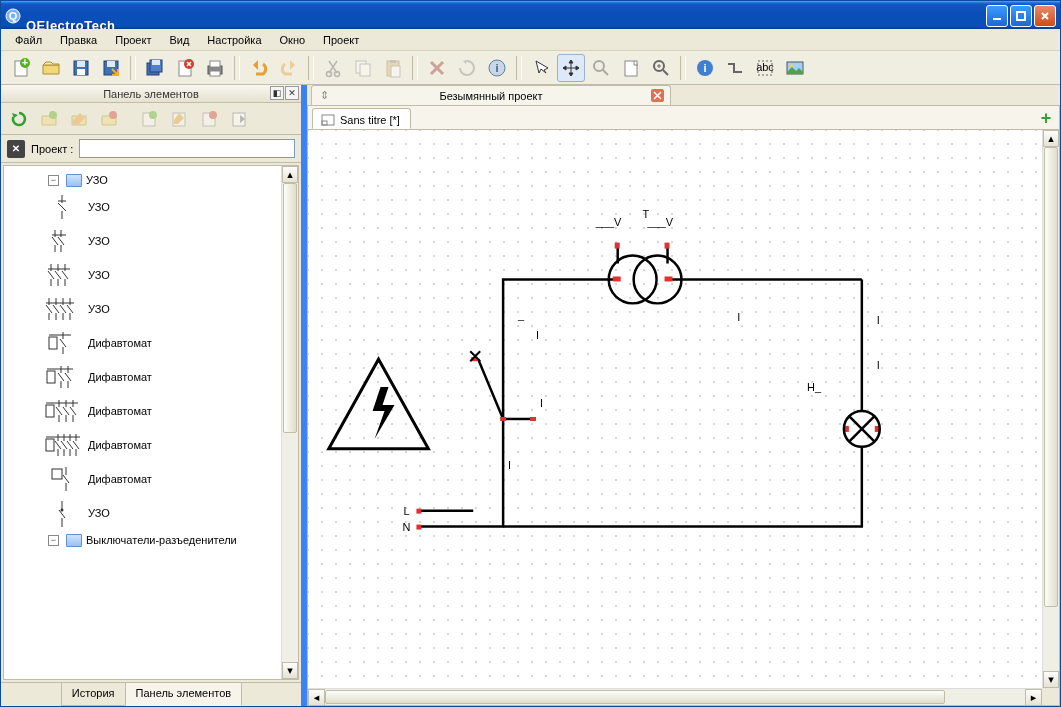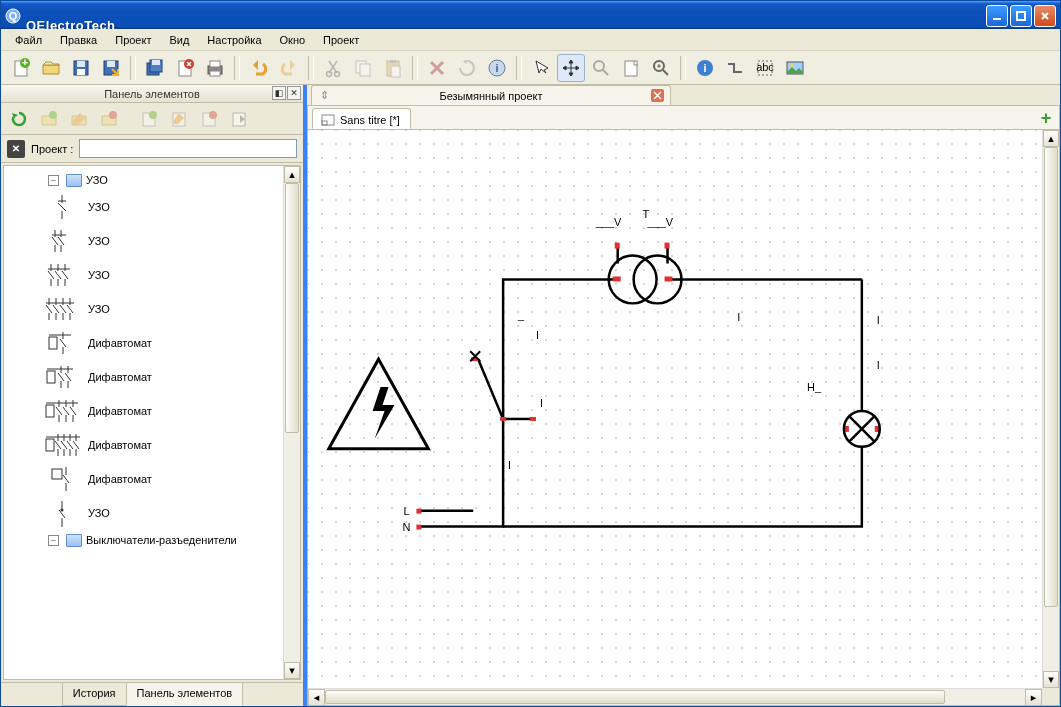--- a/index.html
+++ b/index.html
@@ -11,21 +11,21 @@
   .titlebar .winbtns { display: flex; gap: 2px; }
   .titlebar .winbtn { width: 22px; height: 22px; border-radius: 3px; display: flex; align-items: center; justify-content: center; border:1px solid white; background: linear-gradient(#3c9cff,#1a68d8);}
   .titlebar .winbtn.close { background: linear-gradient(#e88b6a,#d04a1a); }
   .titlebar .winbtn svg { width: 12px; height: 12px; }
   .menubar { height: 22px; background: #ece9d8; display: flex; align-items: center; padding: 0 6px; gap: 2px; border-bottom:1px solid #d6d2c2;}
   .menubar .item { padding: 2px 8px; cursor: default; }
   .toolbar { height: 34px; background: #f0ede1; border-bottom: 1px solid #c0bca8; display: flex; align-items: center; padding: 2px 6px; gap: 2px; }
   .tbtn { width: 28px; height: 28px; border: 1px solid transparent; border-radius: 3px; display: flex; align-items: center; justify-content: center; cursor: default; }
   .tsep { width: 6px; height: 24px; border-left: 1px solid #c0bca8; border-right: 1px solid #fff; margin: 0 3px; }
   .body { flex: 1; display: flex; overflow: hidden; }
-  .sidebar { width: 306px; background: #ece9d8; border-right: 4px solid #3b82f6; display:flex; flex-direction:column; }
+  .sidebar { width: 306px; background: #ece9d8; border-right: 6px solid #3b82f6; display:flex; flex-direction:column; }
   .panel-title { height: 18px; background: linear-gradient(#f7f6f0,#e6e2d0); border-bottom: 1px solid #c0bca8; display:flex; align-items:center; justify-content:center; font-size:11px; color:#333; position:relative;}
   .panel-title .ctl { position:absolute; right:2px; top:1px; display:flex; gap:1px;}
   .panel-title .ctl div{ width:14px;height:14px; border:1px solid #999; background:#f5f5f5; font-size:9px; display:flex;align-items:center;justify-content:center;}
   .panel-toolbar { height: 32px; display:flex; align-items:center; padding:2px 4px; gap:2px; border-bottom:1px solid #c0bca8;}
   .filter-row { height: 28px; display:flex; align-items:center; padding:2px 6px; gap:6px; border-bottom:1px solid #c0bca8;}
   .filter-row .x { width:18px;height:18px; background:#444; color:white; border-radius:2px; display:flex;align-items:center;justify-content:center; font-weight:bold; font-size:10px;}
   .filter-row input { flex:1; height:19px; border:1px solid #7f9db9; padding:0 3px; }
   .tree { flex:1; background:white; border:1px solid #c0bca8; margin:2px; overflow:auto; position:relative;}
   .tree-inner { padding:4px 0 4px 2px; }
   .tree-row { display:flex; align-items:center; height:34px; padding-left:38px; gap:8px; cursor:default; white-space:nowrap;}

